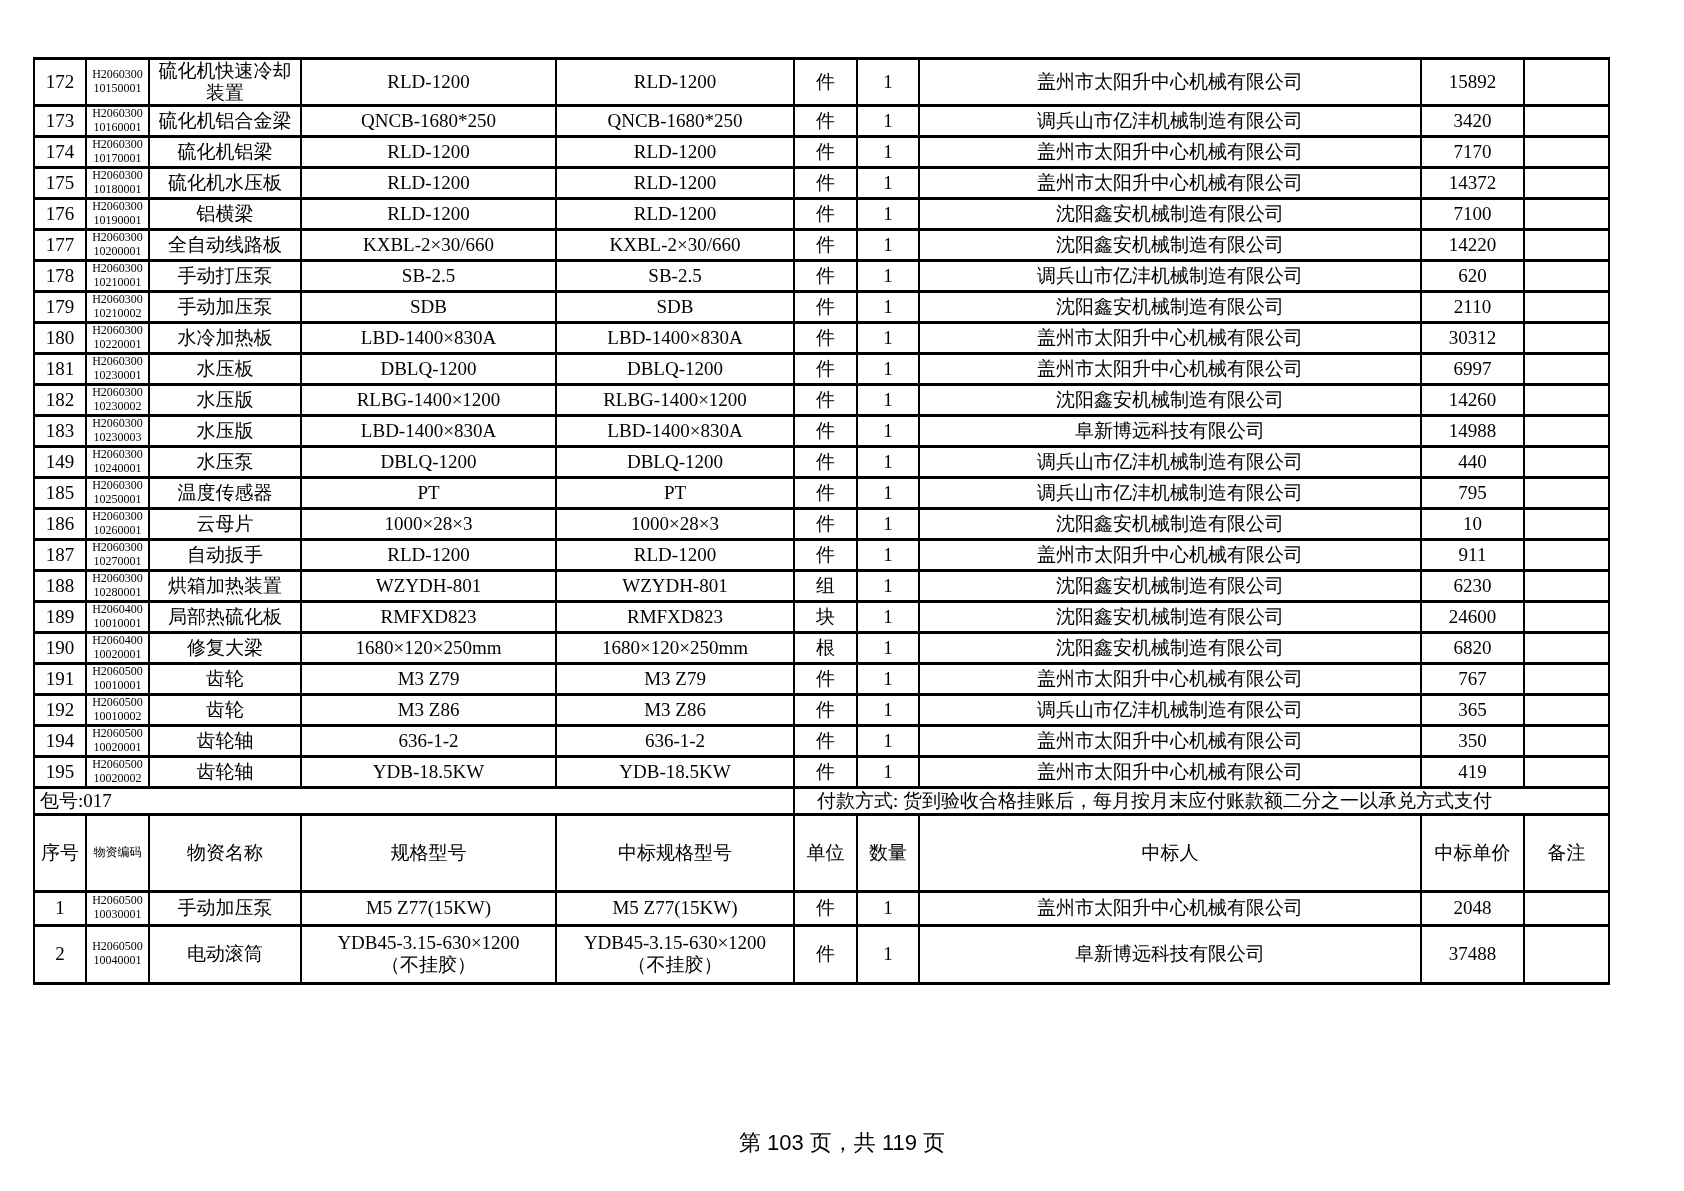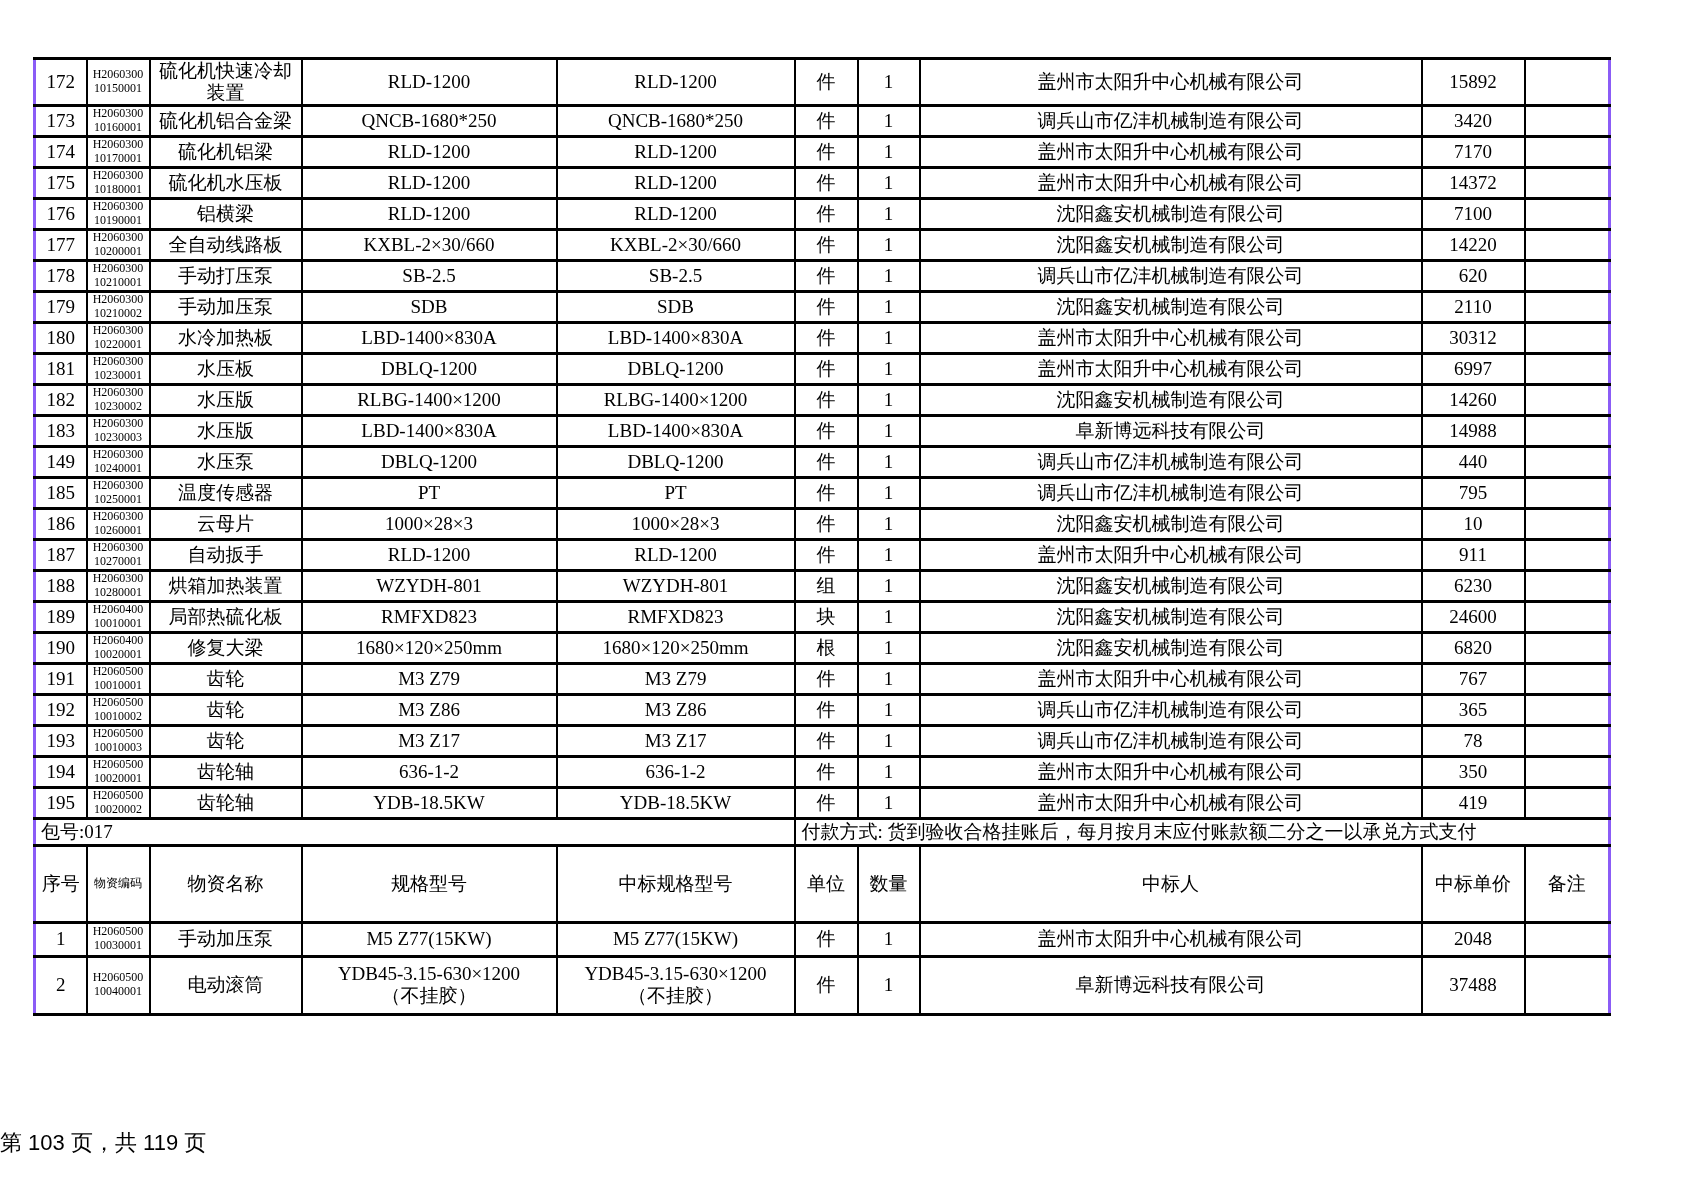--- a/index.html
+++ b/index.html
@@ -1,34 +1,34 @@
 <!DOCTYPE html>
 <html><head>
 <meta charset="utf-8">
 <style>
   html,body{margin:0;padding:0;background:#ffffff;}
   body{width:1684px;height:1191px;color:#000;
        font-family:"Liberation Serif","DejaVu Serif",serif;}
   .page{position:relative;width:1684px;height:1191px;background:#fff;overflow:hidden;}
   table{position:absolute;left:33px;top:57px;width:1575px;
-        border-collapse:collapse;table-layout:fixed;border:3px solid #8b5cf6;font-family:Liberation Serif, serif;}
+        border-collapse:collapse;table-layout:fixed;border:1px solid #8b5cf6;font-family:Liberation Serif, serif;}
   td,th{border:2px solid #000;border-top-width:3px;border-bottom-width:3px;
         text-align:center;vertical-align:middle;padding:0 3px;
         font-weight:normal;font-size:19px;line-height:1.15;overflow:hidden;}
   tr{height:31px;}
   .row-tall{height:43px;}
   .row-package{height:27px;}
   .row-header{height:77px;}
   .row-b1{height:34px;}
   .row-b2{height:58px;}
   .c-code,.h-code{font-size:12px;line-height:1.15;padding:0 1px;margin-top:36px;}
   .c-spec,.c-bid-spec{white-space:pre-line;}
   .c-package-number{text-align:left;padding-left:5px;margin-left:16px;}
-  .c-payment{text-align:left;padding-left:6px;margin-top:41px;}
-  .footer{position:absolute;left:0;top:1128px;width:1684px;text-align:left;
+  .c-payment{text-align:left;padding-left:22px;margin-top:41px;}
+  .footer{position:absolute;left:0;top:1128px;width:1684px;text-align:center;
           font-size:22px;font-family:"Liberation Sans","DejaVu Sans",sans-serif;}
 </style>
 </head>
 <body>
 
 <div class="page">
   <table>
     <colgroup>
       <col style="width:52px">
         <col style="width:63px">
@@ -351,35 +351,20 @@
           <td class="c-name">齿轮</td>
           <td class="c-spec">M3 Z86</td>
           <td class="c-bid-spec">M3 Z86</td>
           <td class="c-unit">件</td>
           <td class="c-qty">1</td>
           <td class="c-winner">调兵山市亿沣机械制造有限公司</td>
           <td class="c-price">365</td>
           <td class="c-remark"></td>
         </tr>
         <tr>
-          <td class="c-no">193</td>
-          <td class="c-code">
-            <div>H2060500</div>
-            <div>10010003</div>
-          </td>
-          <td class="c-name">齿轮</td>
-          <td class="c-spec">M3 Z17</td>
-          <td class="c-bid-spec">M3 Z17</td>
-          <td class="c-unit">件</td>
-          <td class="c-qty">1</td>
-          <td class="c-winner">调兵山市亿沣机械制造有限公司</td>
-          <td class="c-price">78</td>
-          <td class="c-remark"></td>
-        </tr>
-        <tr>
           <td class="c-no">194</td>
           <td class="c-code">
             <div>H2060500</div>
             <div>10020001</div>
           </td>
           <td class="c-name">齿轮轴</td>
           <td class="c-spec">636-1-2</td>
           <td class="c-bid-spec">636-1-2</td>
           <td class="c-unit">件</td>
           <td class="c-qty">1</td>

